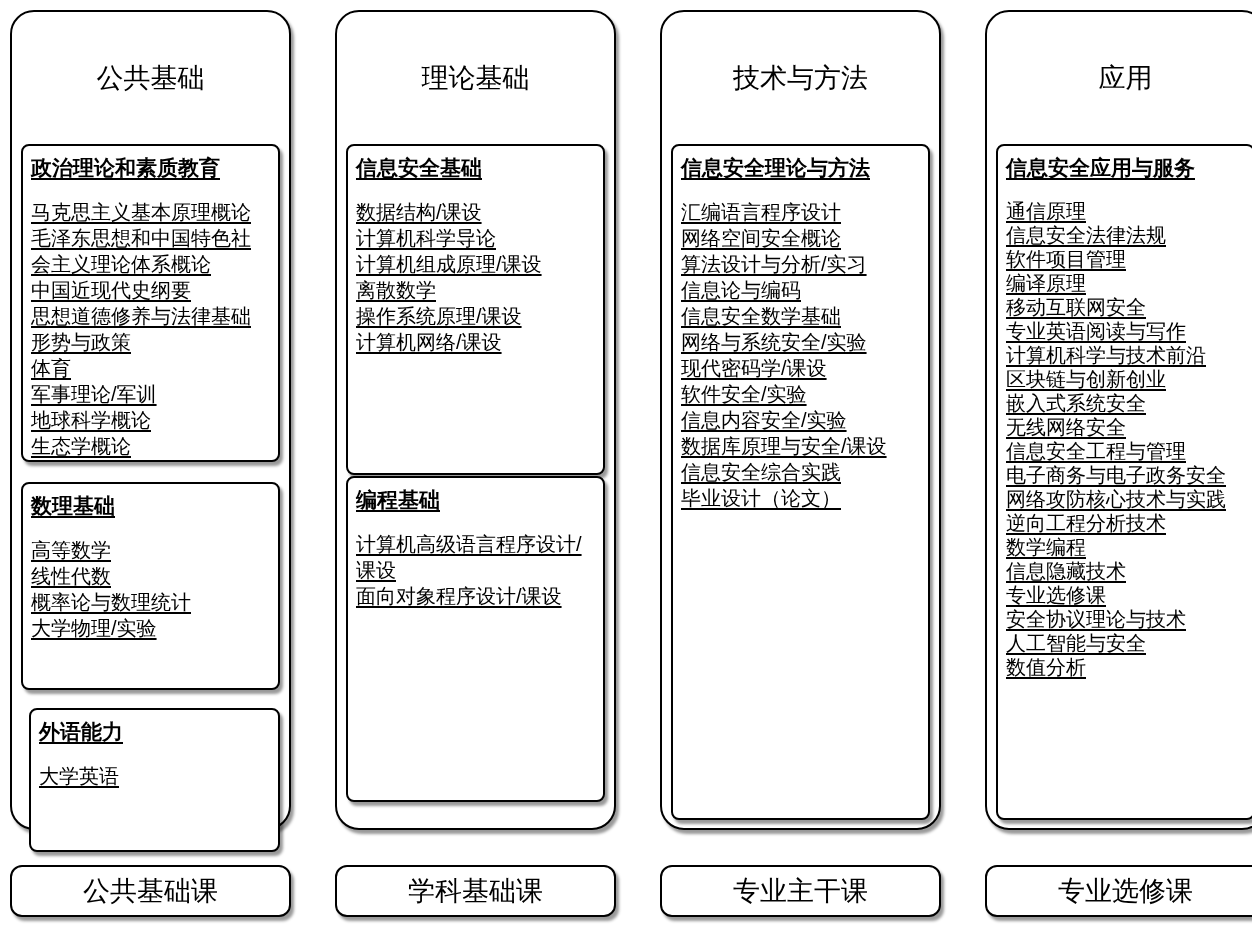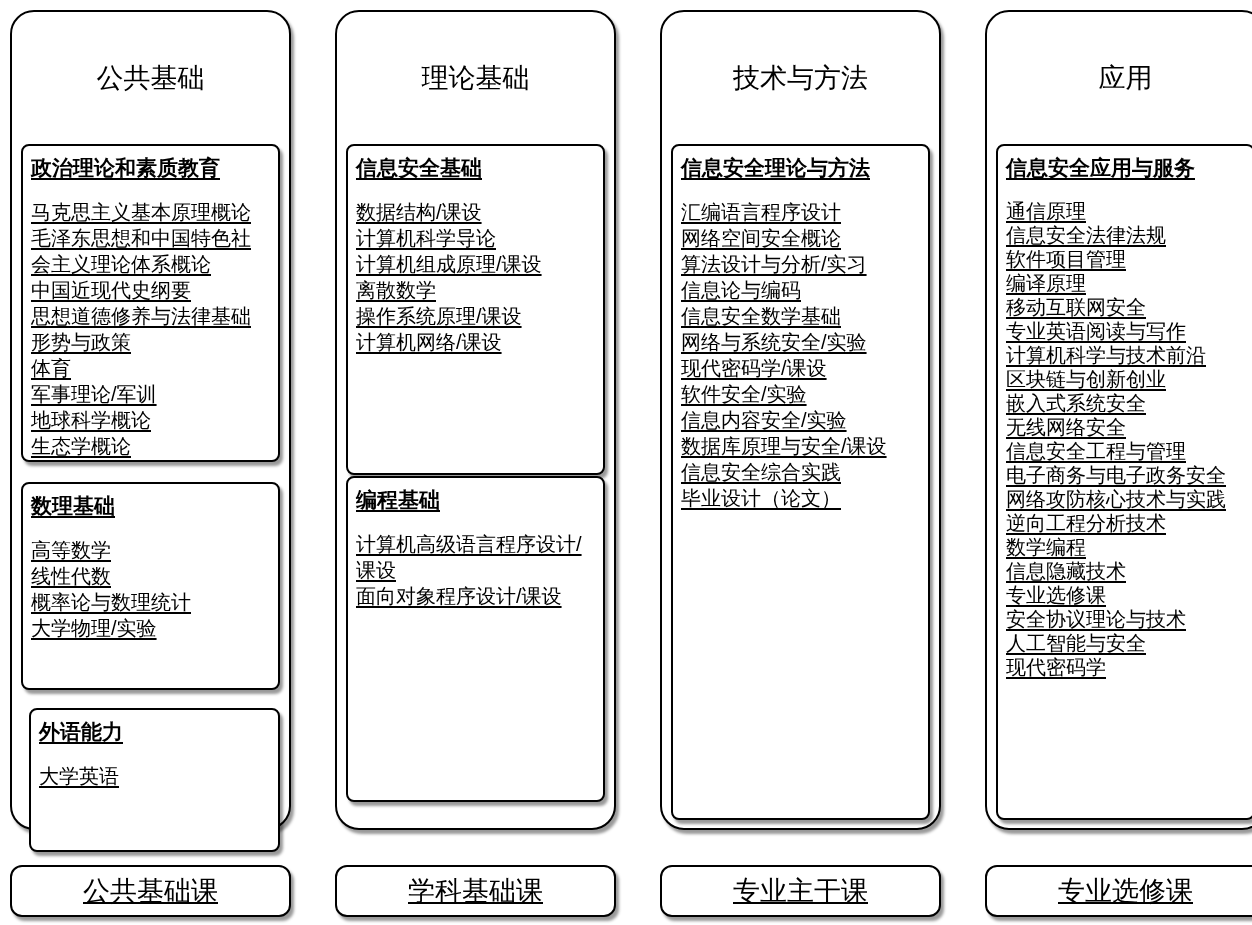--- a/index.html
+++ b/index.html
@@ -89,21 +89,20 @@
     margin-top: 35px;
     height: 52px;
     background: #ffffff;
     border: 2px solid #000000;
     border-radius: 12px;
     box-shadow: 3px 4px 3px rgba(0,0,0,0.40);
     display: flex;
     align-items: center;
     justify-content: center;
     font-size: 27px;
-    text-decoration: underline;
   }
 </style>
 </head>
 <body>
 
 <div class="canvas">
 
   <div class="col col-1">
     <div class="col-box">
       <div class="col-header">公共基础</div>
@@ -208,20 +207,20 @@
             <li>无线网络安全</li>
             <li>信息安全工程与管理</li>
             <li>电子商务与电子政务安全</li>
             <li>网络攻防核心技术与实践</li>
             <li>逆向工程分析技术</li>
             <li>数学编程</li>
             <li>信息隐藏技术</li>
             <li>专业选修课</li>
             <li>安全协议理论与技术</li>
             <li>人工智能与安全</li>
-            <li>现代密码学</li>
+            <li>数值分析</li>
           </ul>
       </div>
     </div>
     <div class="footer-box">专业选修课</div>
   </div>
 
 </div>
 
 </body></html>

